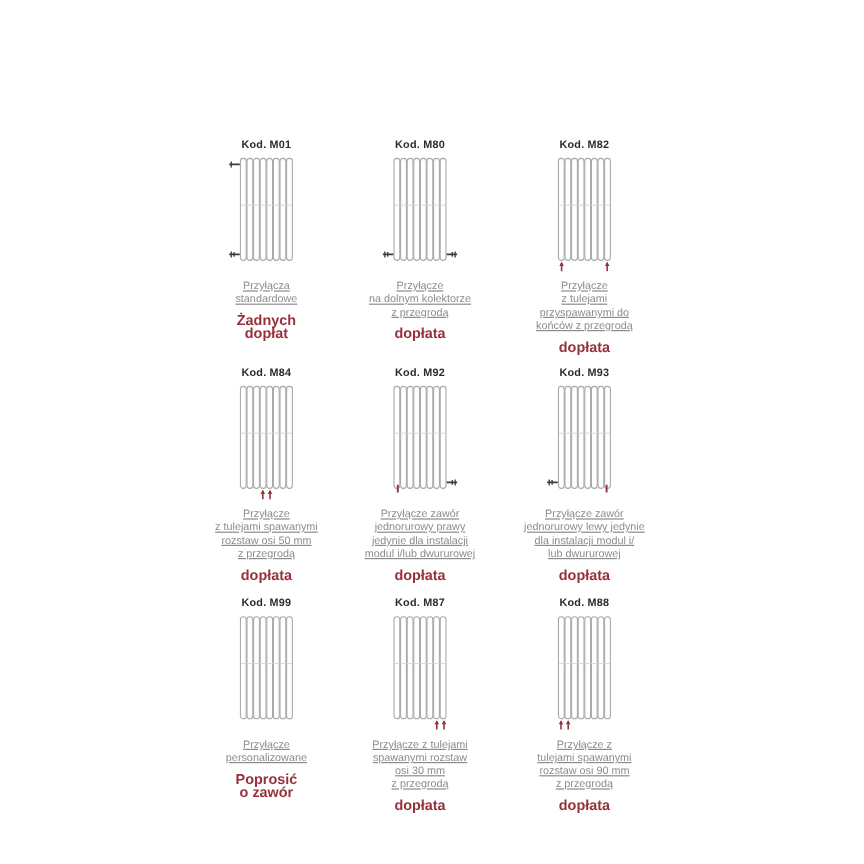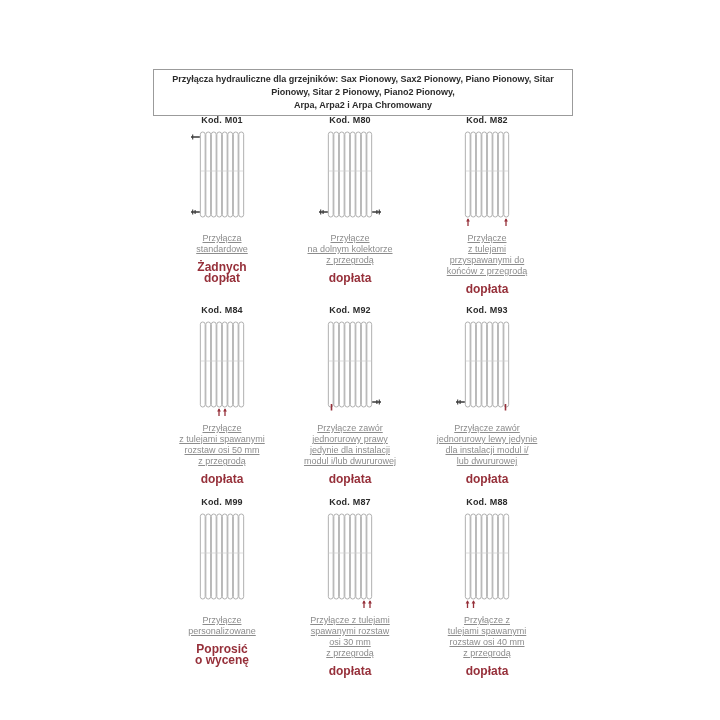--- a/index.html
+++ b/index.html
@@ -38,22 +38,20 @@
   }
   .note{
     margin-top:7px;font-size:12px;font-weight:bold;color:#96303a;line-height:11px;white-space:pre-line;
   }
 </style>
 </head>
 <body>
 
 <div id="page">
 
-  <div class="header-box">Przyłącza hydrauliczne dla grzejników: Sax Pionowy, Sax2 Pionowy, Piano Pionowy, Sitar Pionowy, Sitar 2 Pionowy, Piano2 Pionowy,
-Arpa, Arpa2 i Arpa Chromowany</div>
 
   <div class="grid">
 
     <div class="cell">
       <div class="code">Kod. M01</div>
       <div class="figure">
           <svg width="66" height="98" viewBox="-10 0 66 98" xmlns="http://www.w3.org/2000/svg">
             <rect x="1.35" y="2" width="4.80" height="85" rx="2.35" fill="#ffffff" stroke="#a8a8a8" stroke-width="0.9"></rect>
             <rect x="6.85" y="2" width="4.80" height="85" rx="2.35" fill="#ffffff" stroke="#a8a8a8" stroke-width="0.9"></rect>
             <rect x="12.35" y="2" width="4.80" height="85" rx="2.35" fill="#ffffff" stroke="#a8a8a8" stroke-width="0.9"></rect>
@@ -218,21 +216,21 @@
             <rect x="23.35" y="2" width="4.80" height="85" rx="2.35" fill="#ffffff" stroke="#a8a8a8" stroke-width="0.9"></rect>
             <rect x="28.85" y="2" width="4.80" height="85" rx="2.35" fill="#ffffff" stroke="#a8a8a8" stroke-width="0.9"></rect>
             <rect x="34.35" y="2" width="4.80" height="85" rx="2.35" fill="#ffffff" stroke="#a8a8a8" stroke-width="0.9"></rect>
             <rect x="39.85" y="2" width="4.80" height="85" rx="2.35" fill="#ffffff" stroke="#a8a8a8" stroke-width="0.9"></rect>
             <line x1="1.5" y1="41" x2="44.5" y2="41" stroke="#cfcfcf" stroke-width="0.7"></line>
           </svg>
         </div>
       <div class="desc">Przyłącze
 personalizowane</div>
       <div class="note">Poprosić
-o wycenę</div>
+o zawór</div>
     </div>
 
     <div class="cell">
       <div class="code">Kod. M87</div>
       <div class="figure">
           <svg width="66" height="98" viewBox="-10 0 66 98" xmlns="http://www.w3.org/2000/svg">
             <rect x="1.35" y="2" width="4.80" height="85" rx="2.35" fill="#ffffff" stroke="#a8a8a8" stroke-width="0.9"></rect>
             <rect x="6.85" y="2" width="4.80" height="85" rx="2.35" fill="#ffffff" stroke="#a8a8a8" stroke-width="0.9"></rect>
             <rect x="12.35" y="2" width="4.80" height="85" rx="2.35" fill="#ffffff" stroke="#a8a8a8" stroke-width="0.9"></rect>
             <rect x="17.85" y="2" width="4.80" height="85" rx="2.35" fill="#ffffff" stroke="#a8a8a8" stroke-width="0.9"></rect>
@@ -268,19 +266,19 @@
             <rect x="39.85" y="2" width="4.80" height="85" rx="2.35" fill="#ffffff" stroke="#a8a8a8" stroke-width="0.9"></rect>
             <line x1="1.5" y1="41" x2="44.5" y2="41" stroke="#cfcfcf" stroke-width="0.7"></line>
             <line x1="3.5" y1="89" x2="3.5" y2="96" stroke="#96303a" stroke-width="1.3"></line>
             <path d="M1.6 91.6 L3.5 88.2 L5.4 91.6 Z" fill="#96303a"></path>
             <line x1="9.5" y1="89" x2="9.5" y2="96" stroke="#96303a" stroke-width="1.3"></line>
             <path d="M7.6 91.6 L9.5 88.2 L11.4 91.6 Z" fill="#96303a"></path>
           </svg>
         </div>
       <div class="desc">Przyłącze z
 tulejami spawanymi
-rozstaw osi 40 mm
+rozstaw osi 90 mm
 z przegrodą</div>
       <div class="note">dopłata</div>
     </div>
 
   </div>
 </div>
 
 </body></html>

